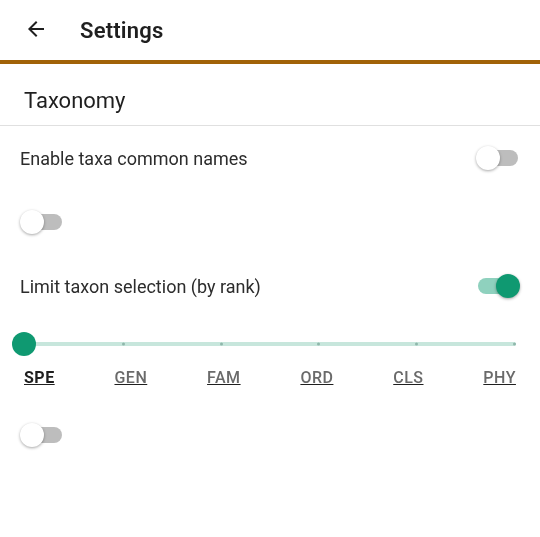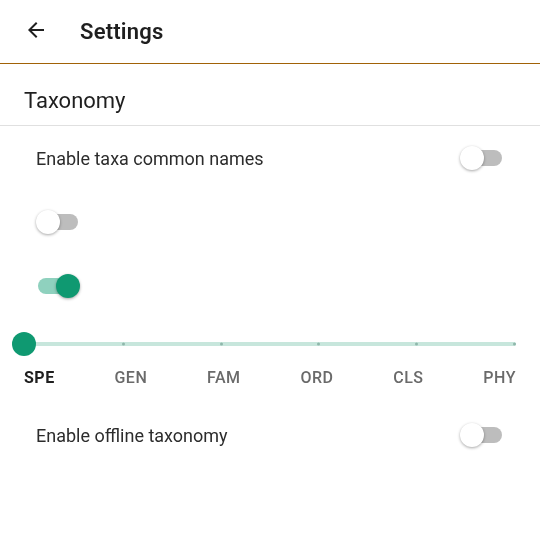--- a/index.html
+++ b/index.html
@@ -9,21 +9,21 @@
       width: 540px;
       height: 537px;
       overflow: hidden;
       color: #1f1f1f;
     }
     .appbar {
       display: flex;
       align-items: center;
       height: 64px;
       padding: 0 16px;
-      border-bottom: 1px solid #a16207;
+      border-bottom: 4px solid #a16207;
       gap: 24px;
     }
     .back-btn {
       width: 40px;
       height: 40px;
       display: flex;
       align-items: center;
       justify-content: center;
       background: none;
       border: none;
@@ -38,21 +38,21 @@
     .section-header {
       font-size: 22px;
       font-weight: 400;
       padding: 24px 24px 12px 24px;
       border-bottom: 1px solid #e0e0e0;
     }
     .setting-row {
       display: flex;
       align-items: center;
       justify-content: space-between;
-      padding: 20px 36px;
+      padding: 20px 20px;
     }
     .setting-label {
       font-size: 18px;
       color: #2c2c2c;
     }
     
     .switch {
       position: relative;
       width: 44px;
       height: 24px;
@@ -83,20 +83,21 @@
     .switch.on .switch-track {
       background: #8fd1be;
     }
     .switch.on .switch-thumb {
       left: 20px;
       background: #0f9971;
     }
     
     .slider-block {
       padding: 8px 24px 16px 24px;
+      text-decoration: underline;
     }
     .slider-track {
       position: relative;
       height: 24px;
       margin: 6px 0 12px 0;
       cursor: pointer;
     }
     .slider-rail {
       position: absolute;
       top: 50%;
@@ -181,20 +182,21 @@
 </div>
 
 <div class="setting-row">
   <div class="switch">
     <div class="switch-track"></div>
     <div class="switch-thumb"></div>
   </div>
 </div>
 
 <div class="setting-row">
+  <div class="setting-label">Limit taxon selection (by rank)</div>
   <div class="switch on">
     <div class="switch-track"></div>
     <div class="switch-thumb"></div>
   </div>
 </div>
 
 <div class="slider-block">
   <div class="slider-track">
     <div class="slider-rail"></div>
     <div class="slider-fill" id="slider-fill" style="width: 0%;"></div>
@@ -212,18 +214,17 @@
       <span class="active">SPE</span>
       <span>GEN</span>
       <span>FAM</span>
       <span>ORD</span>
       <span>CLS</span>
       <span>PHY</span>
     </div>
 </div>
 
 <div class="setting-row">
-  <div class="setting-label">Enable offline taxonomy</div>
   <div class="switch">
     <div class="switch-track"></div>
     <div class="switch-thumb"></div>
   </div>
 </div>
 
 </body></html>

